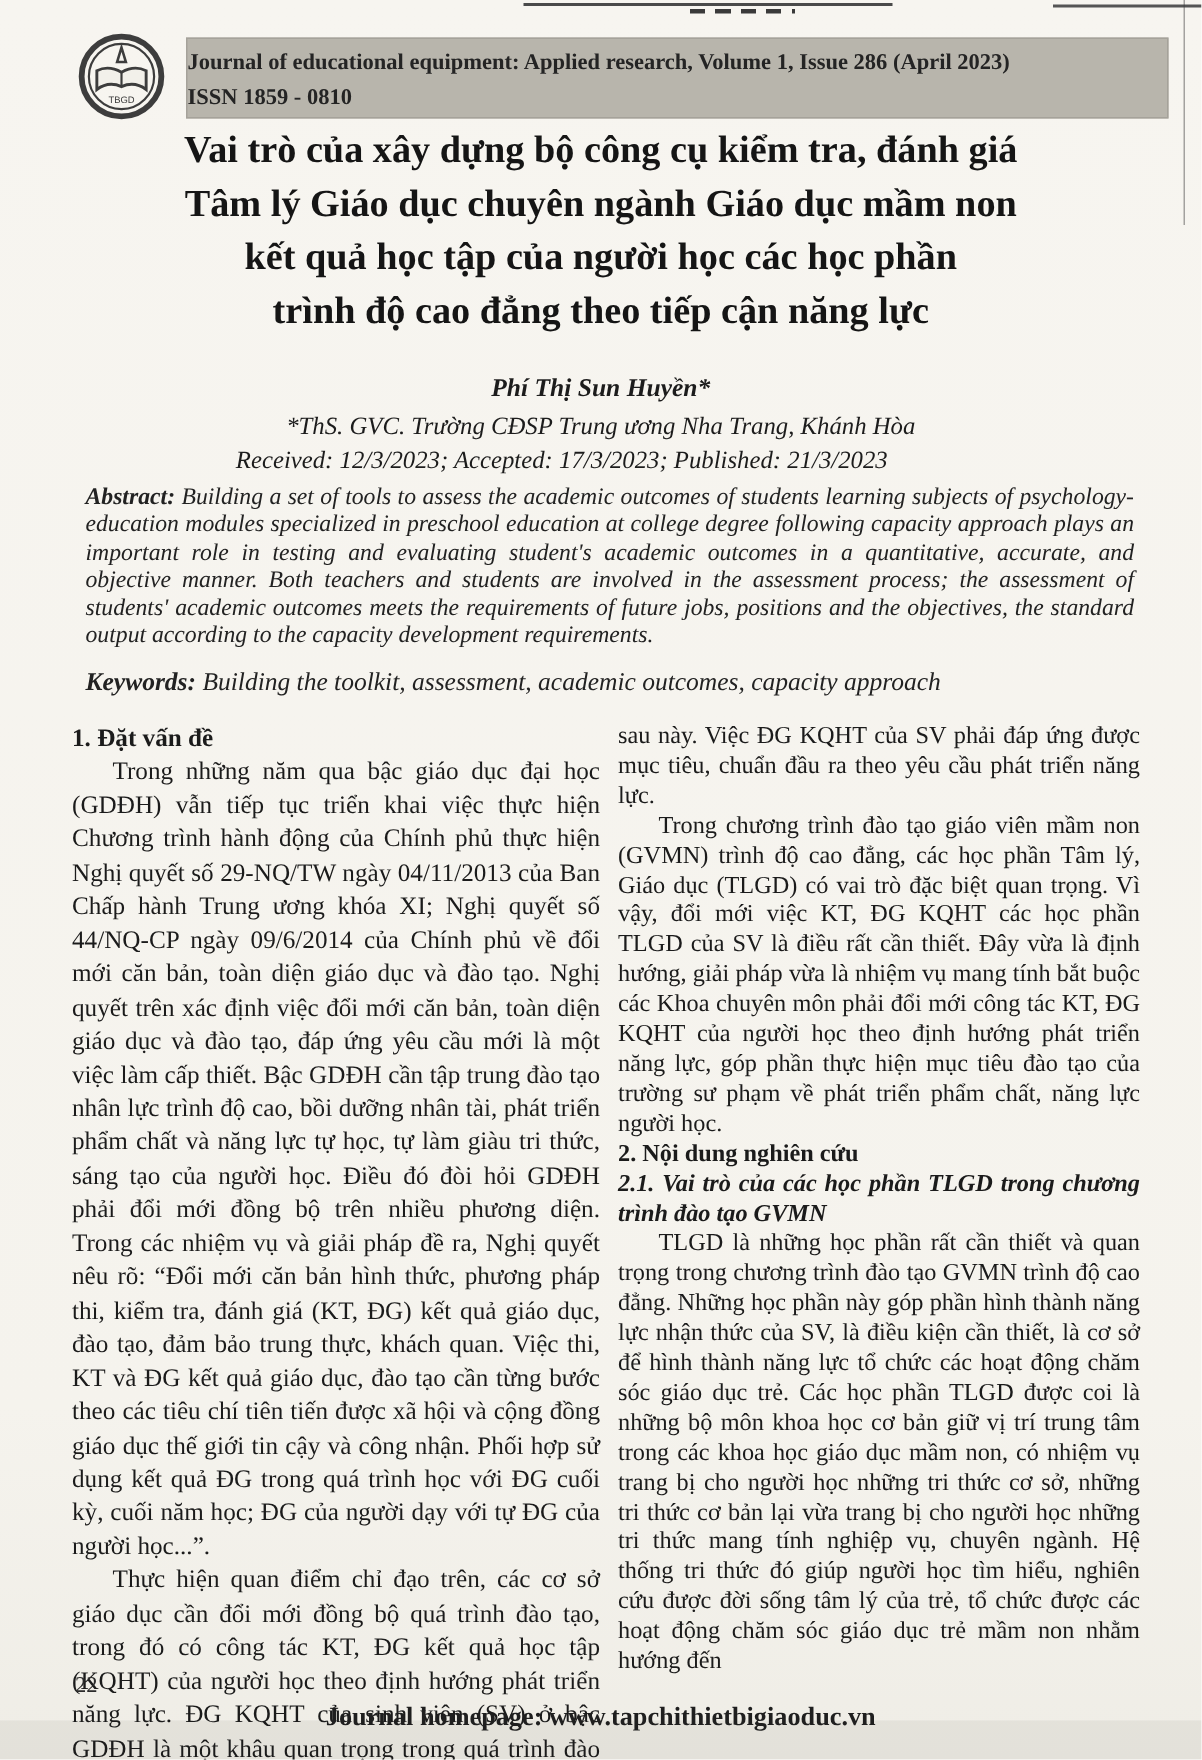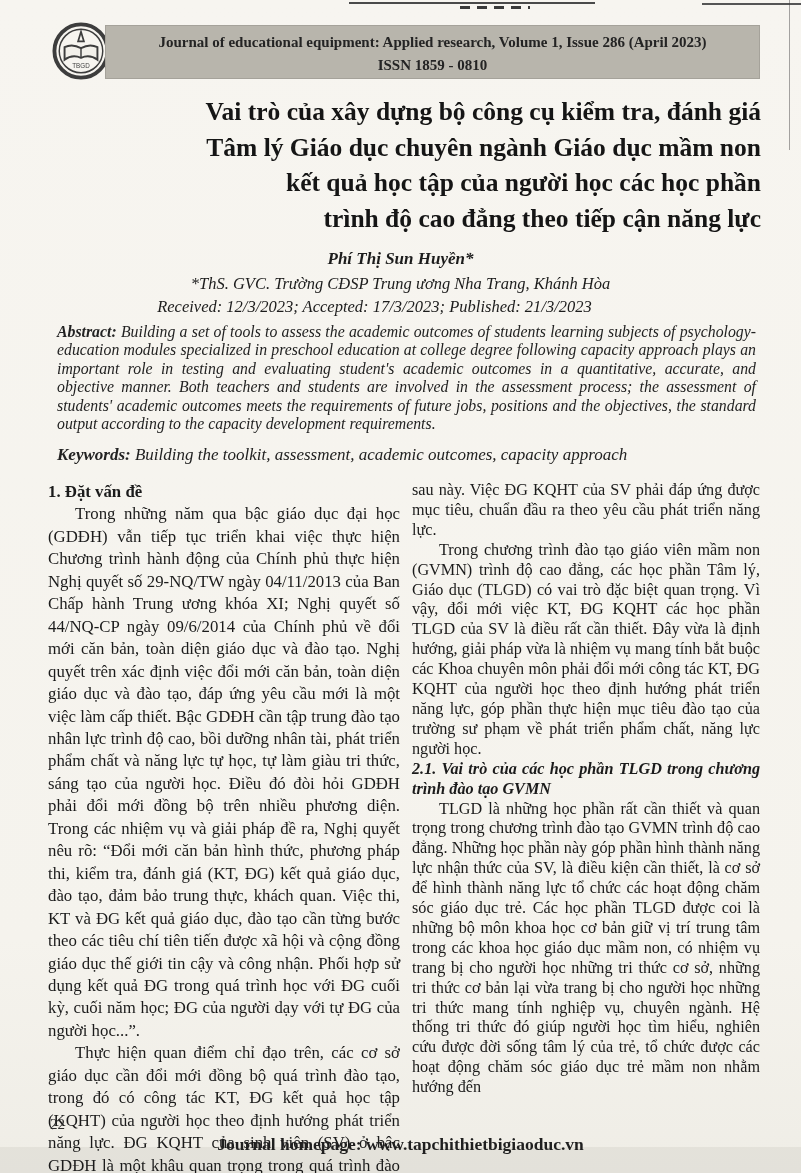--- a/index.html
+++ b/index.html
@@ -15,30 +15,30 @@
   .scan-line-1{position:absolute;left:349px;top:2px;width:246px;height:2px;background:#4a4a4a;}
   .scan-line-2{position:absolute;left:460px;top:6px;width:70px;height:3px;
     background:repeating-linear-gradient(90deg,#3a3a3a 0 10px,transparent 10px 17px);}
   .scan-line-3{position:absolute;left:702px;top:3px;width:99px;height:2px;background:#555;}
   .scan-edge-right{position:absolute;left:789px;top:0;width:1px;height:150px;background:rgba(60,60,60,.45);}
   .bottom-strip{position:absolute;left:0;bottom:0;width:100%;height:26px;background:rgba(90,88,80,.08);}
 
   
   .logo{position:absolute;left:52px;top:22px;width:58px;height:58px;}
   .header-bar{
-    position:absolute;left:105px;top:25px;width:655px;height:54px;
+    position:absolute;left:124px;top:25px;width:655px;height:54px;
     background:#b8b5ac;border:1px solid #a5a29a;
-    text-align:center;font-weight:bold;font-size:15px;line-height:23px;
+    text-align:left;font-weight:bold;font-size:15px;line-height:23px;
     color:#242424;padding-top:5px;box-sizing:border-box;
   }
 
   
   .title{
-    position:absolute;left:40px;top:94px;width:721px;
-    text-align:right;font-weight:bold;font-size:25.5px;line-height:35.5px;color:#151515;
+    position:absolute;left:40px;top:82px;width:721px;
+    text-align:center;font-weight:bold;font-size:25.5px;line-height:35.5px;color:#151515;
   }
   .author{position:absolute;left:0;top:249px;width:801px;text-align:center;
     font-weight:bold;font-style:italic;font-size:17px;}
   .affiliation{position:absolute;left:0;top:274px;width:801px;text-align:center;
     font-style:italic;font-size:16.5px;}
   .dates{position:absolute;left:0;top:297px;width:749px;text-align:center;
     font-style:italic;font-size:16.5px;}
 
   
   .abstract{
@@ -110,20 +110,21 @@
 
   <div class="columns">
     <div class="col col-left">
       <h3>1. Đặt vấn đề</h3>
       <p>Trong những năm qua bậc giáo dục đại học (GDĐH) vẫn tiếp tục triển khai việc thực hiện Chương trình hành động của Chính phủ thực hiện Nghị quyết số 29-NQ/TW ngày 04/11/2013 của Ban Chấp hành Trung ương khóa XI; Nghị quyết số 44/NQ-CP ngày 09/6/2014 của Chính phủ về đổi mới căn bản, toàn diện giáo dục và đào tạo. Nghị quyết trên xác định việc đổi mới căn bản, toàn diện giáo dục và đào tạo, đáp ứng yêu cầu mới là một việc làm cấp thiết. Bậc GDĐH cần tập trung đào tạo nhân lực trình độ cao, bồi dưỡng nhân tài, phát triển phẩm chất và năng lực tự học, tự làm giàu tri thức, sáng tạo của người học. Điều đó đòi hỏi GDĐH phải đổi mới đồng bộ trên nhiều phương diện. Trong các nhiệm vụ và giải pháp đề ra, Nghị quyết nêu rõ: “Đổi mới căn bản hình thức, phương pháp thi, kiểm tra, đánh giá (KT, ĐG) kết quả giáo dục, đào tạo, đảm bảo trung thực, khách quan. Việc thi, KT và ĐG kết quả giáo dục, đào tạo cần từng bước theo các tiêu chí tiên tiến được xã hội và cộng đồng giáo dục thế giới tin cậy và công nhận. Phối hợp sử dụng kết quả ĐG trong quá trình học với ĐG cuối kỳ, cuối năm học; ĐG của người dạy với tự ĐG của người học...”.</p>
       <p>Thực hiện quan điểm chỉ đạo trên, các cơ sở giáo dục cần đổi mới đồng bộ quá trình đào tạo, trong đó có công tác KT, ĐG kết quả học tập (KQHT) của người học theo định hướng phát triển năng lực. ĐG KQHT của sinh viên (SV) ở bậc GDĐH là một khâu quan trọng trong quá trình đào tạo. KQHT của SV phải đáp ứng được những yêu cầu về vị trí, việc làm</p>
     </div>
     <div class="col col-right">
       <p class="noindent">sau này. Việc ĐG KQHT của SV phải đáp ứng được mục tiêu, chuẩn đầu ra theo yêu cầu phát triển năng lực.</p>
       <p>Trong chương trình đào tạo giáo viên mầm non (GVMN) trình độ cao đẳng, các học phần Tâm lý, Giáo dục (TLGD) có vai trò đặc biệt quan trọng. Vì vậy, đổi mới việc KT, ĐG KQHT các học phần TLGD của SV là điều rất cần thiết. Đây vừa là định hướng, giải pháp vừa là nhiệm vụ mang tính bắt buộc các Khoa chuyên môn phải đổi mới công tác KT, ĐG KQHT của người học theo định hướng phát triển năng lực, góp phần thực hiện mục tiêu đào tạo của trường sư phạm về phát triển phẩm chất, năng lực người học.</p>
+      <h3>2. Nội dung nghiên cứu</h3>
       <h4>2.1. Vai trò của các học phần TLGD trong chương trình đào tạo GVMN</h4>
       <p>TLGD là những học phần rất cần thiết và quan trọng trong chương trình đào tạo GVMN trình độ cao đẳng. Những học phần này góp phần hình thành năng lực nhận thức của SV, là điều kiện cần thiết, là cơ sở để hình thành năng lực tổ chức các hoạt động chăm sóc giáo dục trẻ. Các học phần TLGD được coi là những bộ môn khoa học cơ bản giữ vị trí trung tâm trong các khoa học giáo dục mầm non, có nhiệm vụ trang bị cho người học những tri thức cơ sở, những tri thức cơ bản lại vừa trang bị cho người học những tri thức mang tính nghiệp vụ, chuyên ngành. Hệ thống tri thức đó giúp người học tìm hiểu, nghiên cứu được đời sống tâm lý của trẻ, tổ chức được các hoạt động chăm sóc  giáo dục trẻ mầm non nhằm hướng đến</p>
     </div>
   </div>
 
   <div class="page-number">22</div>
   <div class="homepage">Journal homepage: www.tapchithietbigiaoduc.vn</div>
 
 </div>
 

